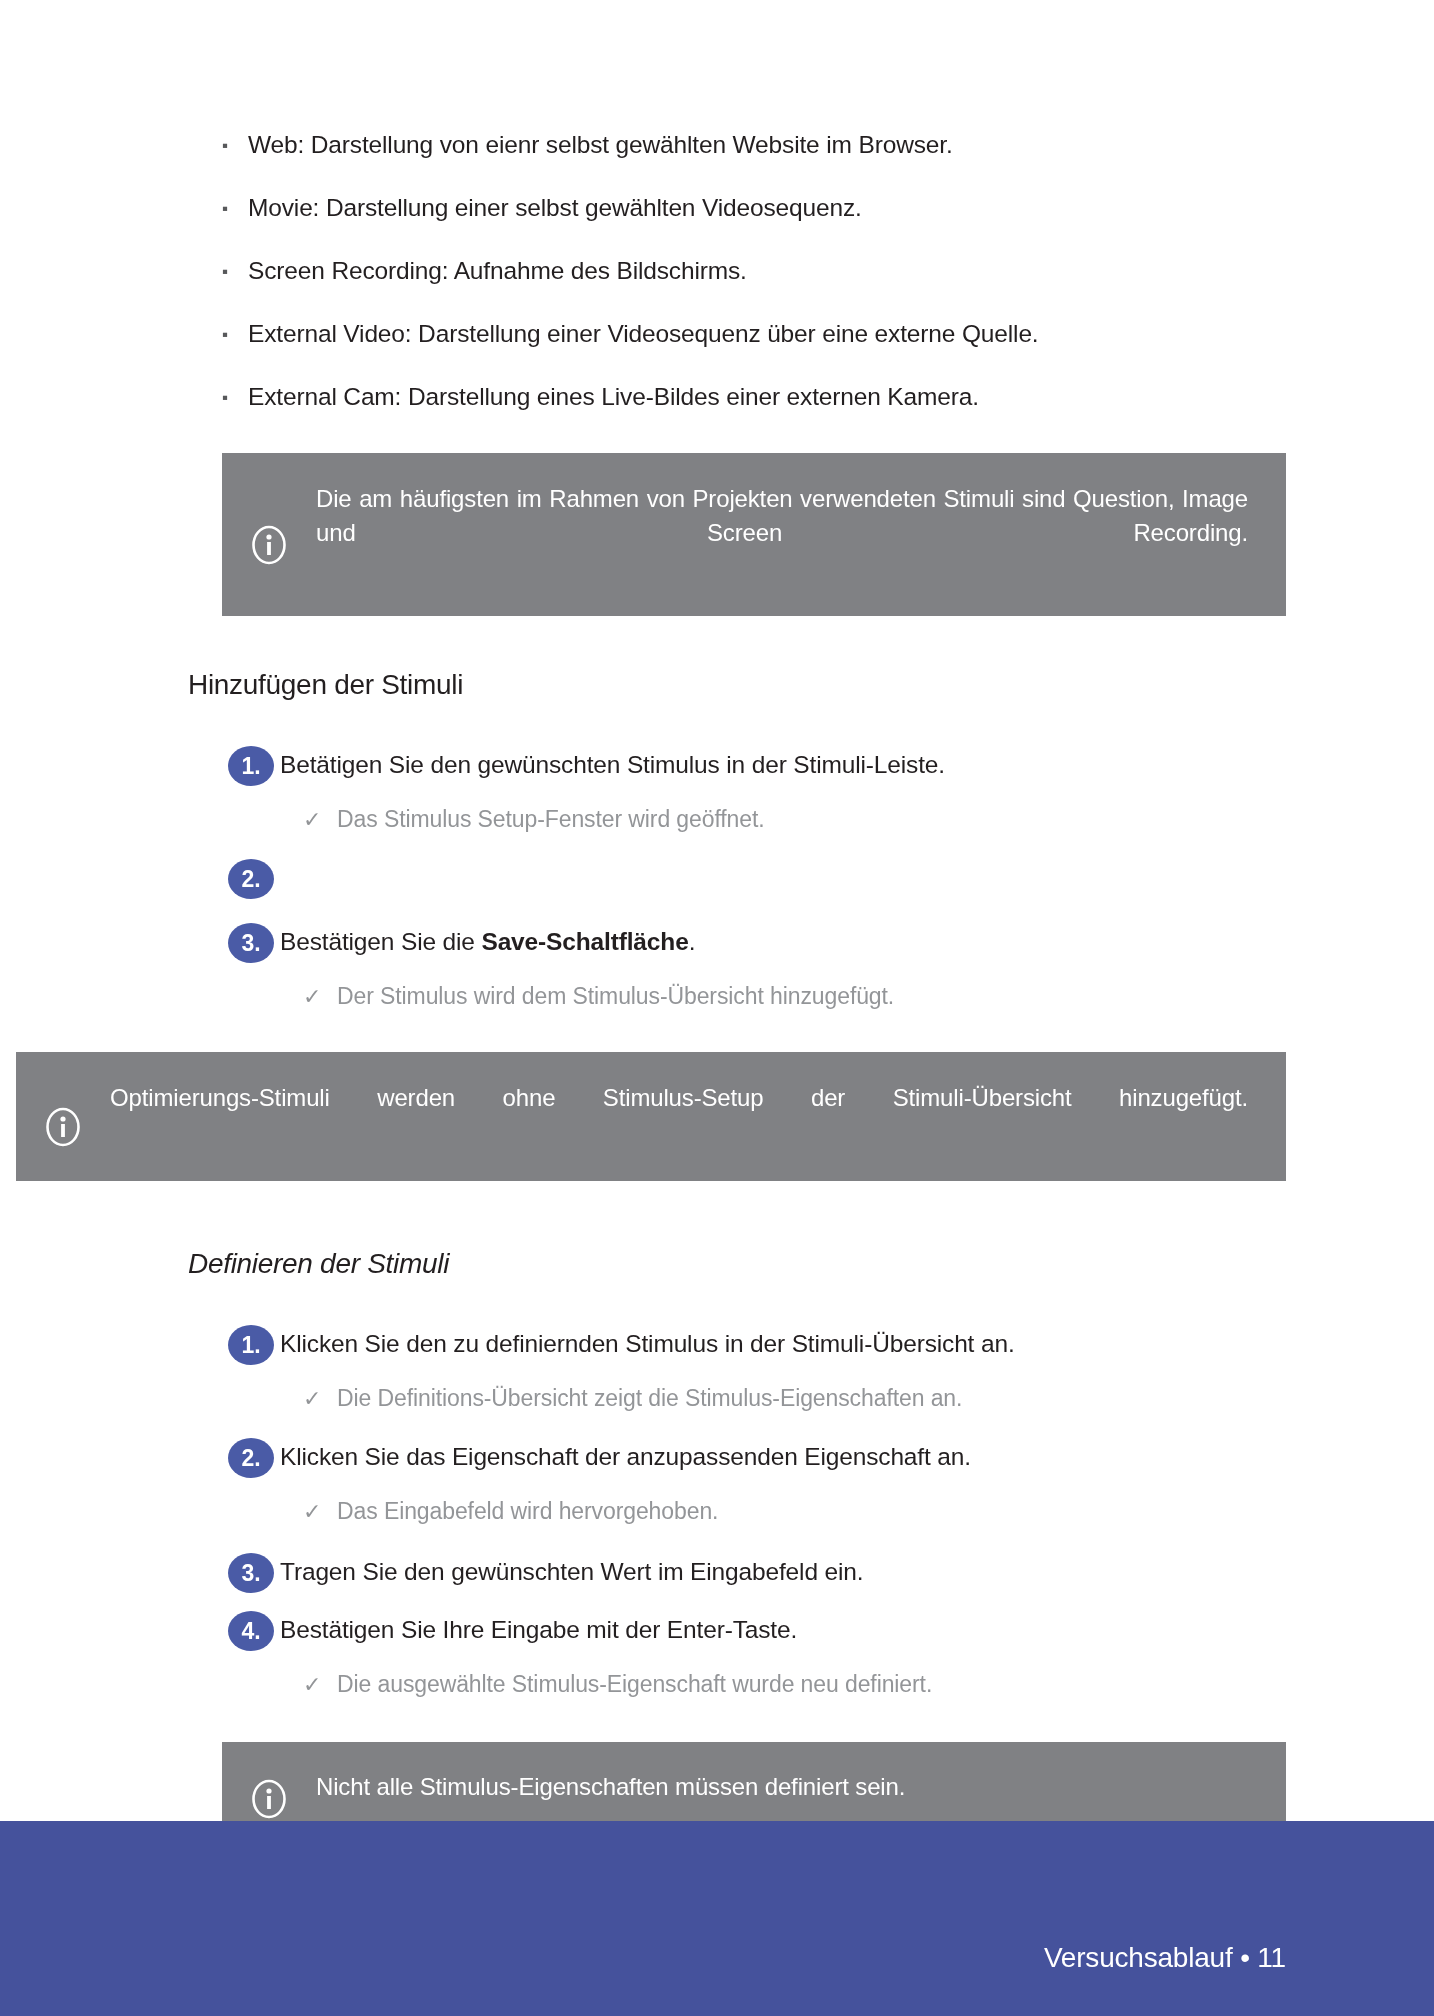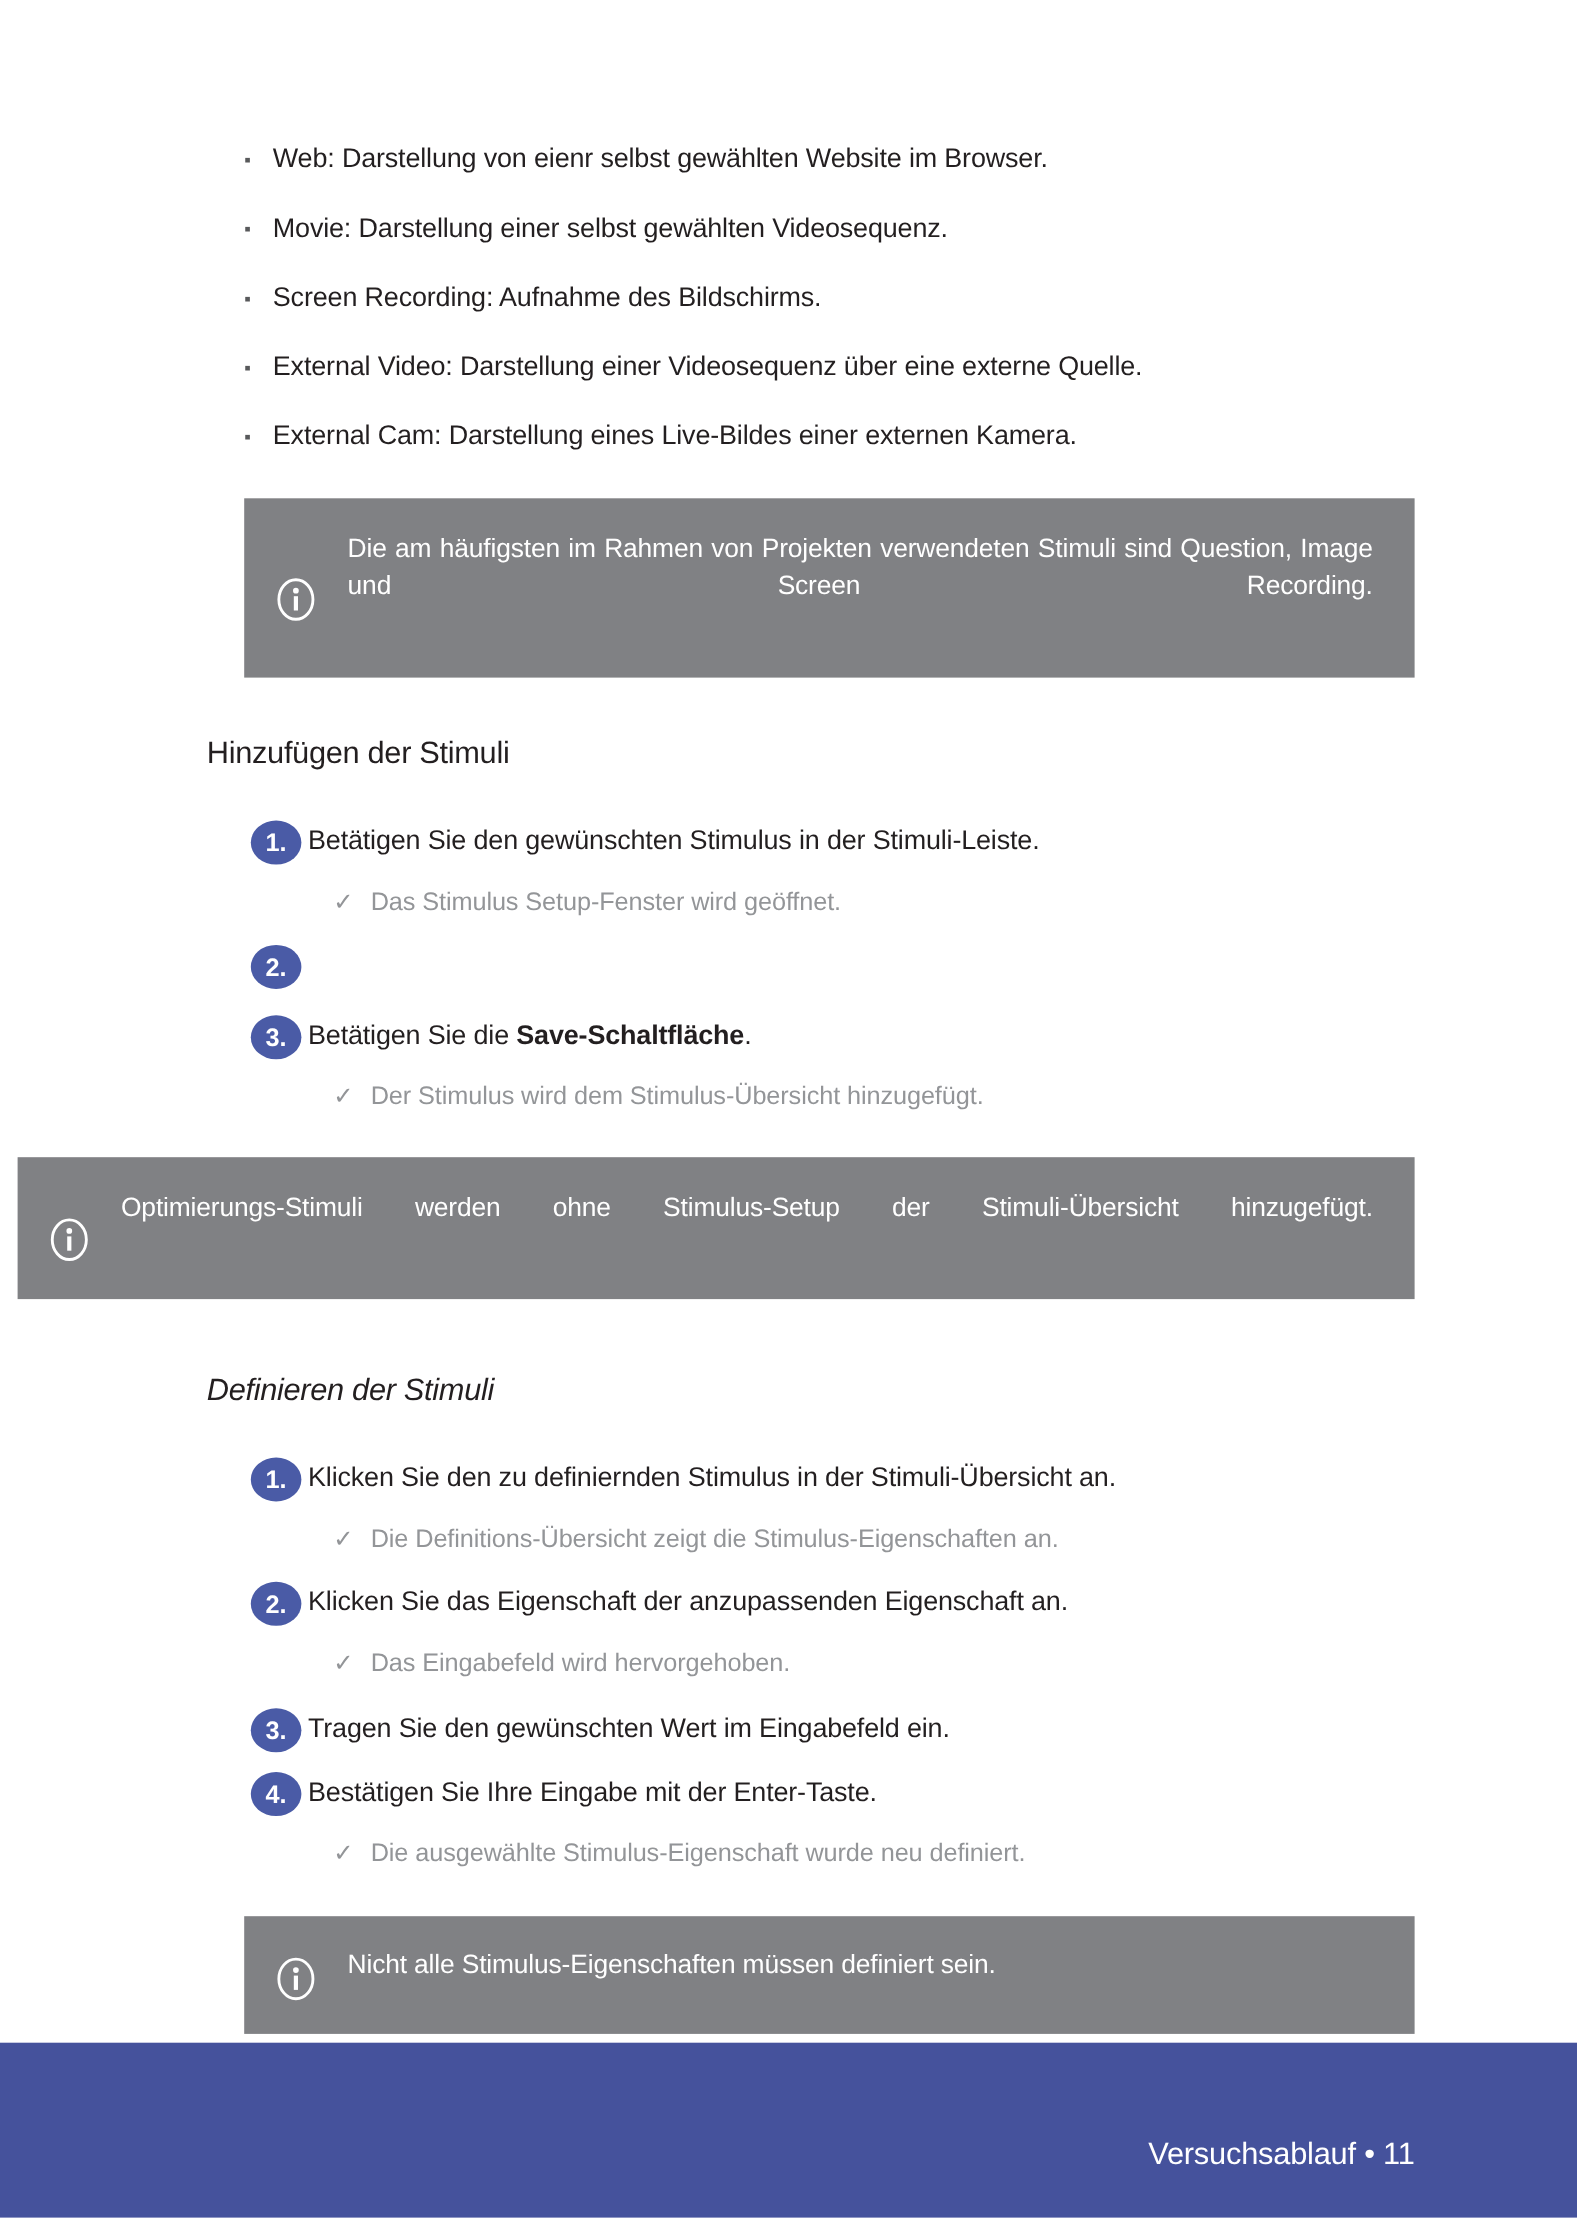--- a/index.html
+++ b/index.html
@@ -169,21 +169,21 @@
   .sp-3 { margin-top: 21px; }
   .sp-4 { margin-top: 23px; }
   .sp-5 { margin-top: 17px; }
 
   
   .footer-band {
     position: absolute;
     left: 0;
     bottom: 0;
     width: 1434px;
-    height: 159px;
+    height: 195px;
     background: #45529c;
   }
   .footer-text {
     position: absolute;
     right: 148px;
     bottom: 41px;
     color: #ffffff;
     font-size: 28px;
     line-height: 34px;
     letter-spacing: -0.2px;
@@ -241,21 +241,21 @@
       </li>
       <li class="substep sp-2">
         <span class="substep-check">✓</span>
         <span class="substep-text">Das Stimulus Setup-Fenster wird geöffnet.</span>
       </li>
       <li class="step sp-3">
         <span class="step-badge">2.</span>
       </li>
       <li class="step sp-4">
         <span class="step-badge">3.</span>
-        <span class="step-text"><span>Betätigen Sie die </span><b>Save-Schaltfläche</b><span>.</span></span>
+        <span class="step-text"><span>Bestätigen Sie die </span><b>Save-Schaltfläche</b><span>.</span></span>
       </li>
       <li class="substep sp-2">
         <span class="substep-check">✓</span>
         <span class="substep-text">Der Stimulus wird dem Stimulus-Übersicht hinzugefügt.</span>
       </li>
     </ul>
 
     <div class="infobox" id="infobox-2">
       <div class="infobox-icon">
         <svg width="40" height="40" viewBox="0 0 40 40" aria-hidden="true">

